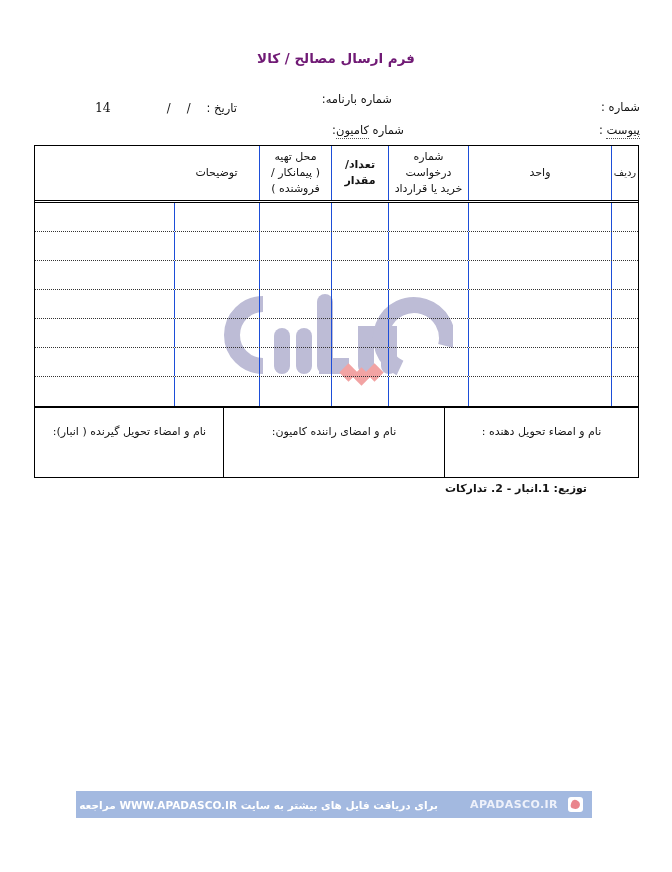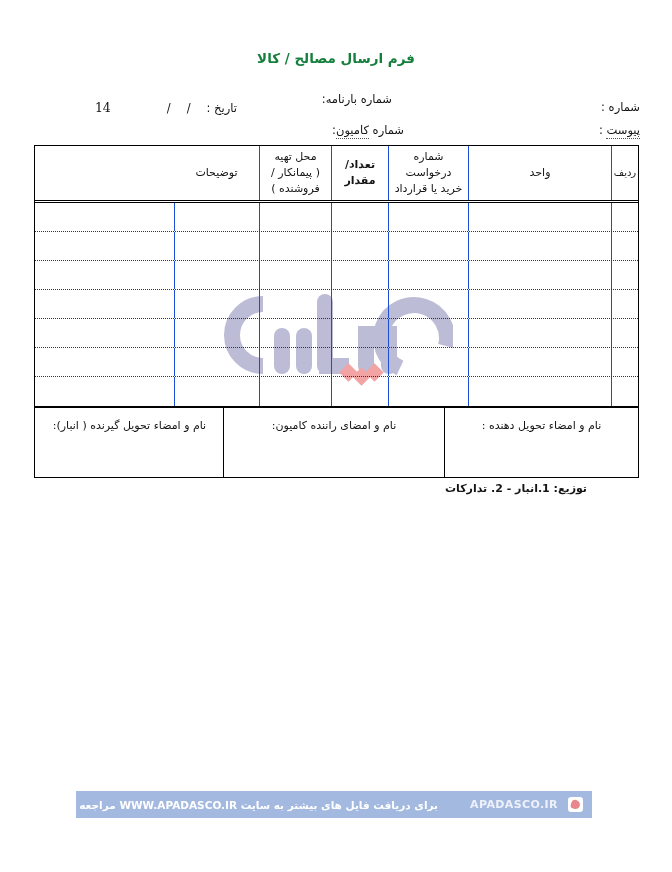--- a/index.html
+++ b/index.html
@@ -55,21 +55,21 @@
   .t-row .t-cell { height:100%; }
 
   
   .sign {
     position:absolute; top:407px; left:34px; width:605px; height:71px;
     border:1.5px solid #000; display:grid; direction:rtl;
     grid-template-columns:194px 221px 187px; z-index:1;
   }
   .s-cell {
     border-left:1px solid #000; text-align:center; font-size:11px;
-    padding-top:8px; line-height:1.75;
+    padding-top:14px; line-height:1.75;
   }
   .s-cell:last-child { border-left:none; }
 
   
   .dist {
     position:absolute; top:482px; right:85px;
     font-size:11px; font-weight:bold; white-space:nowrap;
   }
 
   
@@ -90,21 +90,21 @@
     color:#eef1fa; font-weight:bold; font-size:11px; letter-spacing:.4px;
     direction:ltr; margin-left:22px;
   }
   .banner .msg { color:#ffffff; font-weight:bold; font-size:10.5px; white-space:nowrap; }
 </style>
 </head>
 <body>
 
 <div id="page">
 
-  <div class="doc-title" style="color: #15803d;">فرم ارسال مصالح / کالا</div>
+  <div class="doc-title" style="color: #701a75;">فرم ارسال مصالح / کالا</div>
 
   <div class="meta m-number">شماره :</div>
   <div class="meta m-attach"><span class="dotted-u">پیوست</span><span> :</span></div>
   <div class="meta m-waybill">شماره بارنامه:</div>
   <div class="meta m-truck"><span>شماره </span><span class="dotted-u">کامیون</span><span>:</span></div>
 
   <div class="meta m-date">
     <span>تاریخ :</span>
     <span>/</span>
     <span>/</span>

